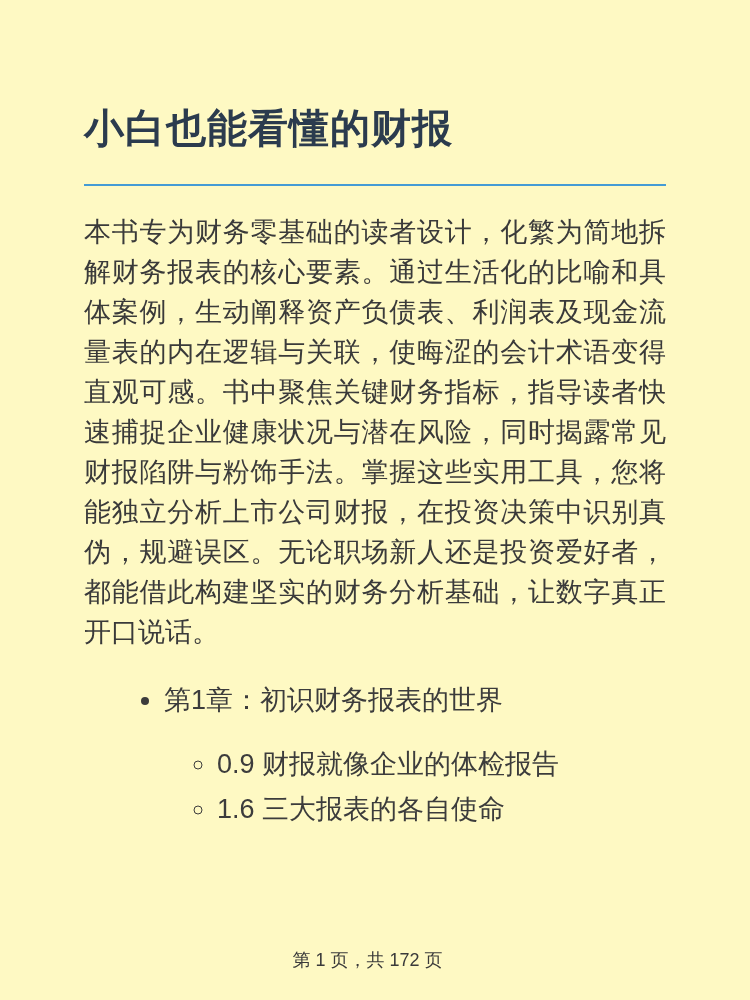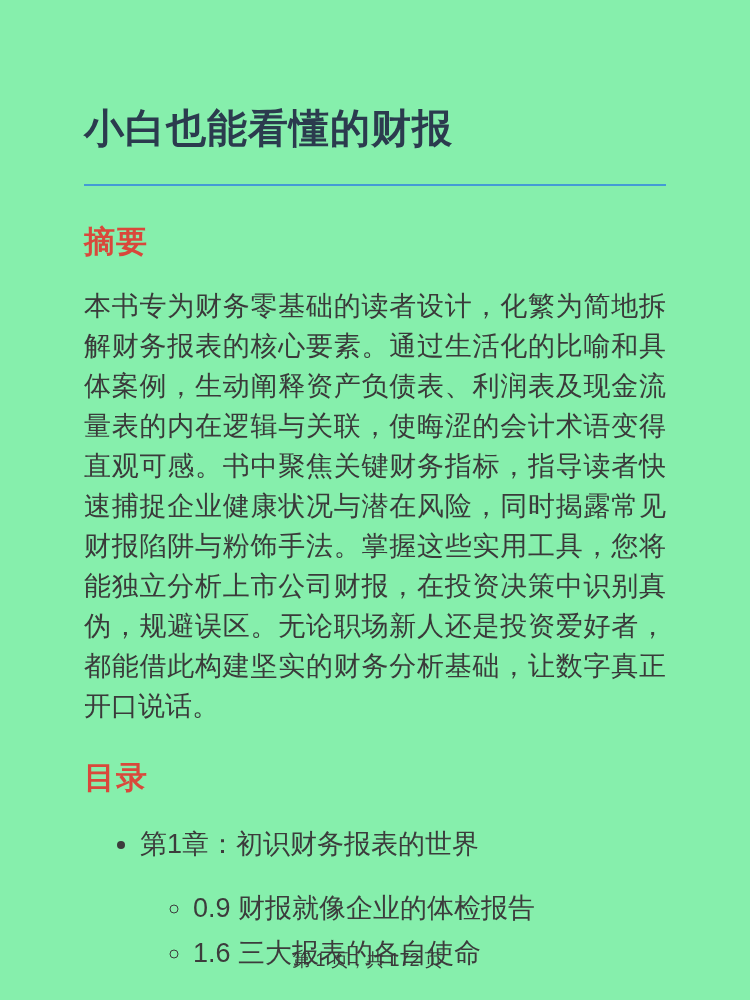--- a/index.html
+++ b/index.html
@@ -12,21 +12,21 @@
     height: 1000px;
     font-family: "Liberation Sans", "DejaVu Sans", sans-serif;
     overflow: hidden;
   }
   .page {
     position: relative;
     box-sizing: border-box;
     width: 750px;
     height: 1000px;
     padding: 104px 84px 0 84px;
-    background: #86efac;
+    background: #fef9c3;
   }
   .doc-title {
     margin: 0;
     font-size: 40px;
     line-height: 48px;
     font-weight: 700;
     color: #2b3b4e;
     letter-spacing: 1px;
   }
   .title-rule {
@@ -56,20 +56,21 @@
   }
   .toc-l1 {
     list-style: disc;
     margin: 28px 0 0 0;
     padding-left: 56px;
     font-size: 27px;
     color: #3c3c3c;
   }
   .toc-chapter {
     line-height: 40px;
+    margin-left: 24px;
   }
   .toc-l2 {
     list-style: circle;
     margin: 22px 0 0 0;
     padding-left: 53px;
     font-size: 27px;
     color: #3c3c3c;
   }
   .toc-sub {
     line-height: 45px;
@@ -86,25 +87,23 @@
 </style>
 </head>
 <body>
 
 <div class="page">
 
   <h1 class="doc-title">小白也能看懂的财报</h1>
 
   <hr class="title-rule">
 
-  <h2 class="section-heading">摘要</h2>
 
   <p class="abstract-text">本书专为财务零基础的读者设计，化繁为简地拆解财务报表的核心要素。通过生活化的比喻和具体案例，生动阐释资产负债表、利润表及现金流量表的内在逻辑与关联，使晦涩的会计术语变得直观可感。书中聚焦关键财务指标，指导读者快速捕捉企业健康状况与潜在风险，同时揭露常见财报陷阱与粉饰手法。掌握这些实用工具，您将能独立分析上市公司财报，在投资决策中识别真伪，规避误区。无论职场新人还是投资爱好者，都能借此构建坚实的财务分析基础，让数字真正开口说话。</p>
 
-  <h2 class="section-heading toc-heading">目录</h2>
 
   <ul class="toc-l1">
     <li class="toc-chapter">
       <span>第1章：初识财务报表的世界</span>
       <ul class="toc-l2">
         <li class="toc-sub">0.9 财报就像企业的体检报告</li>
         <li class="toc-sub">1.6 三大报表的各自使命</li>
       </ul>
     </li>
   </ul>

